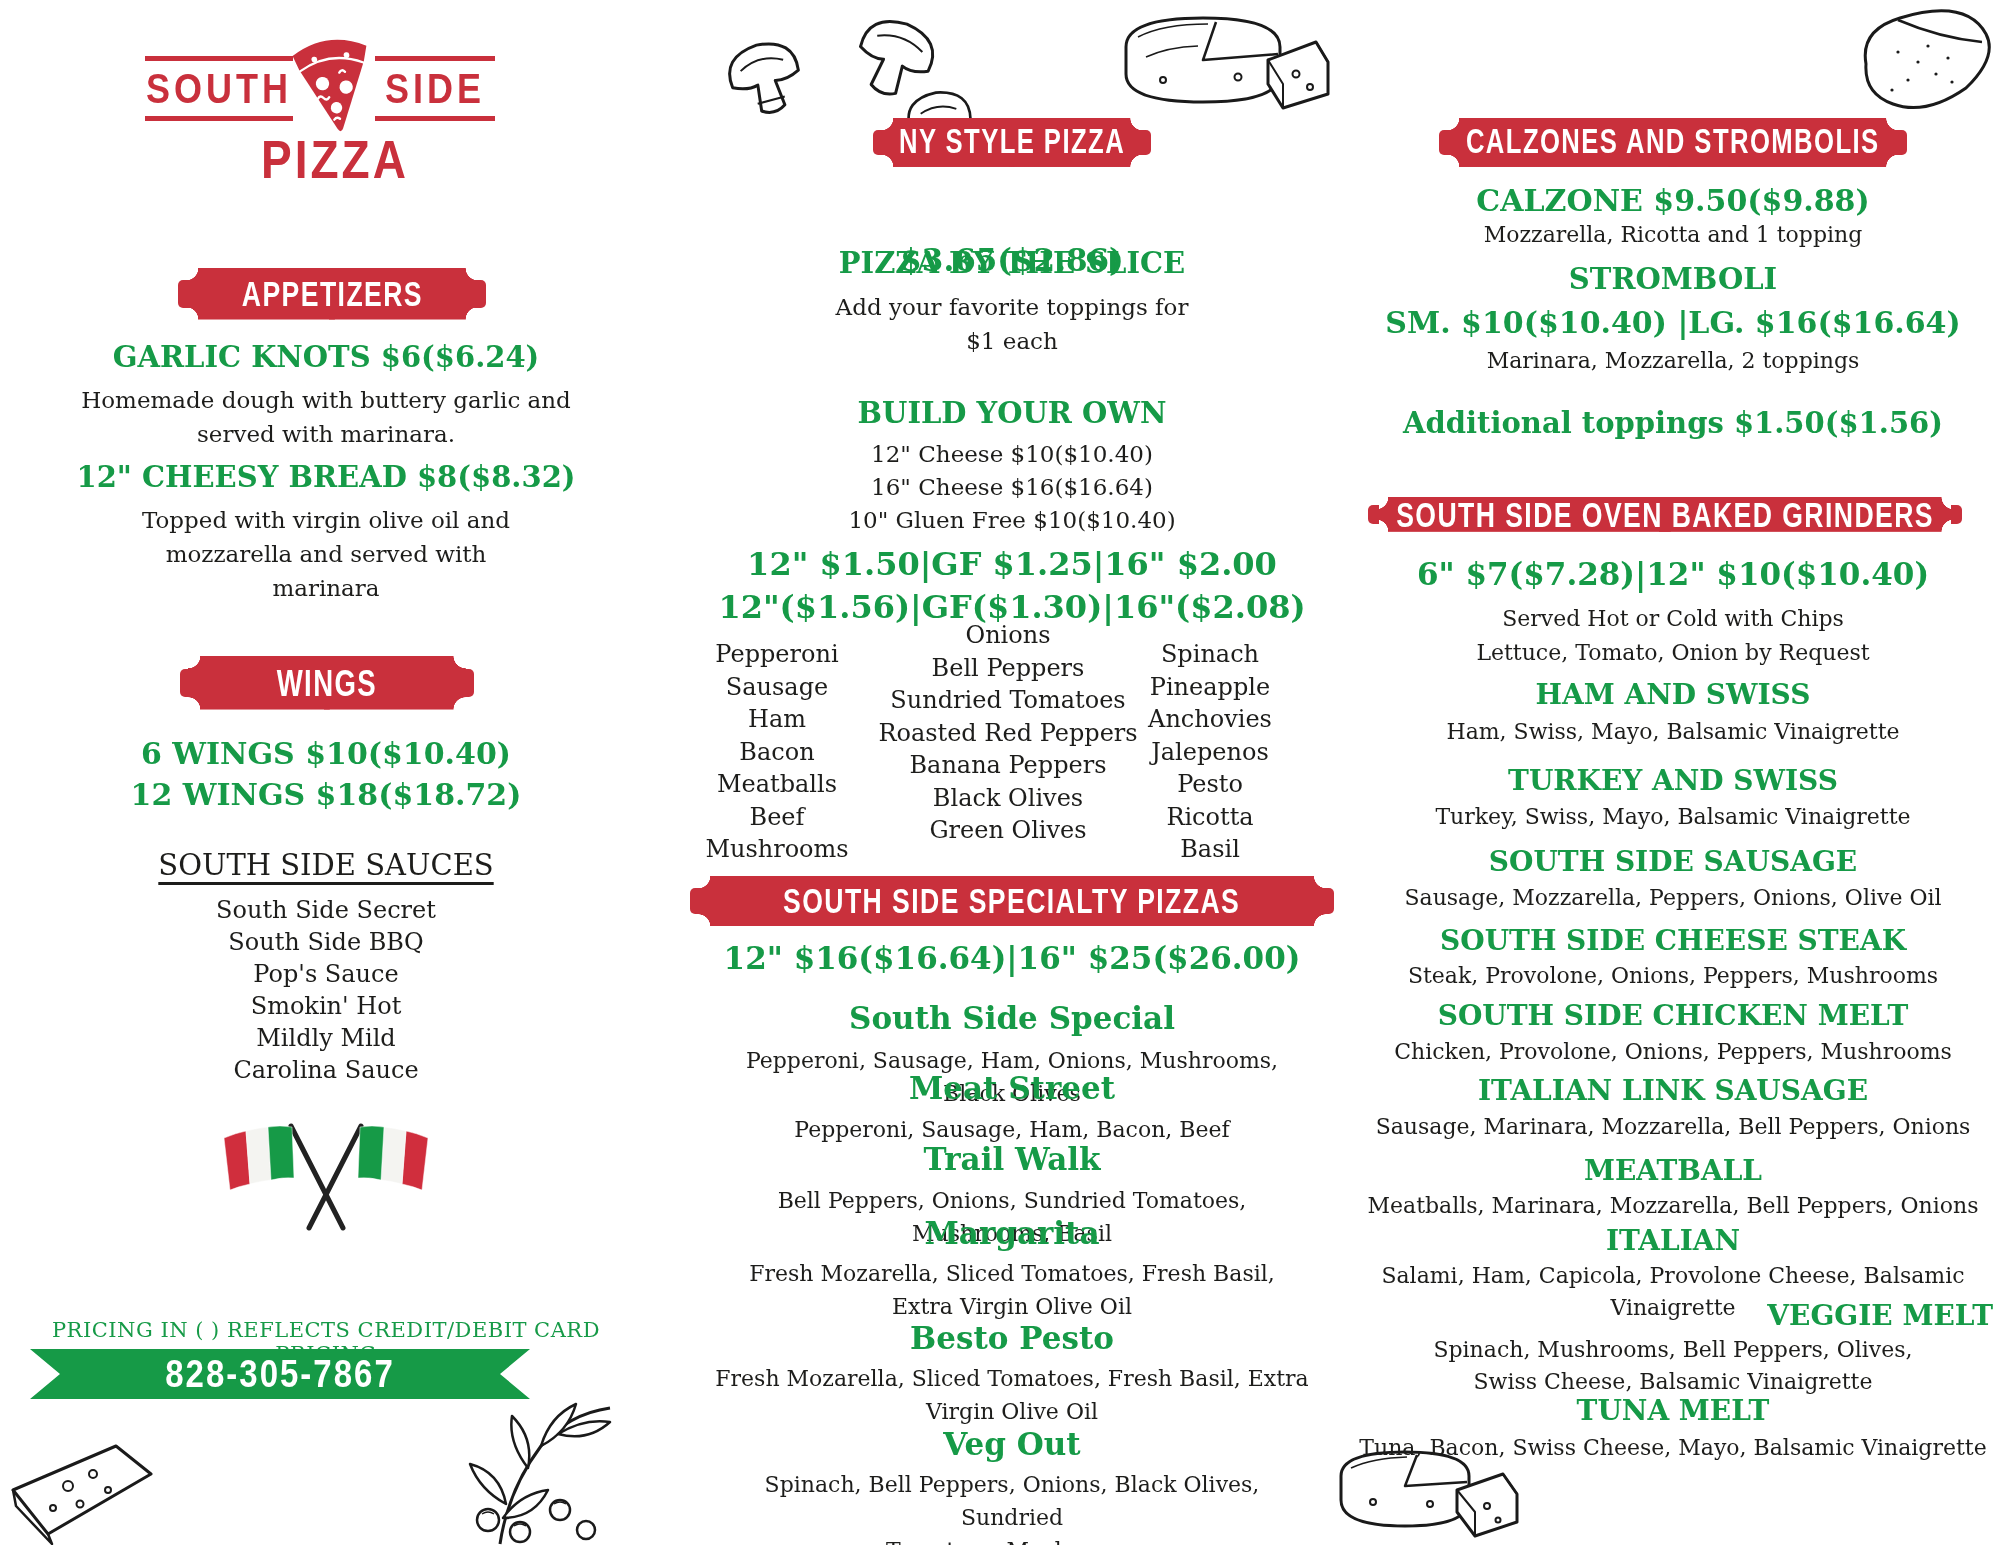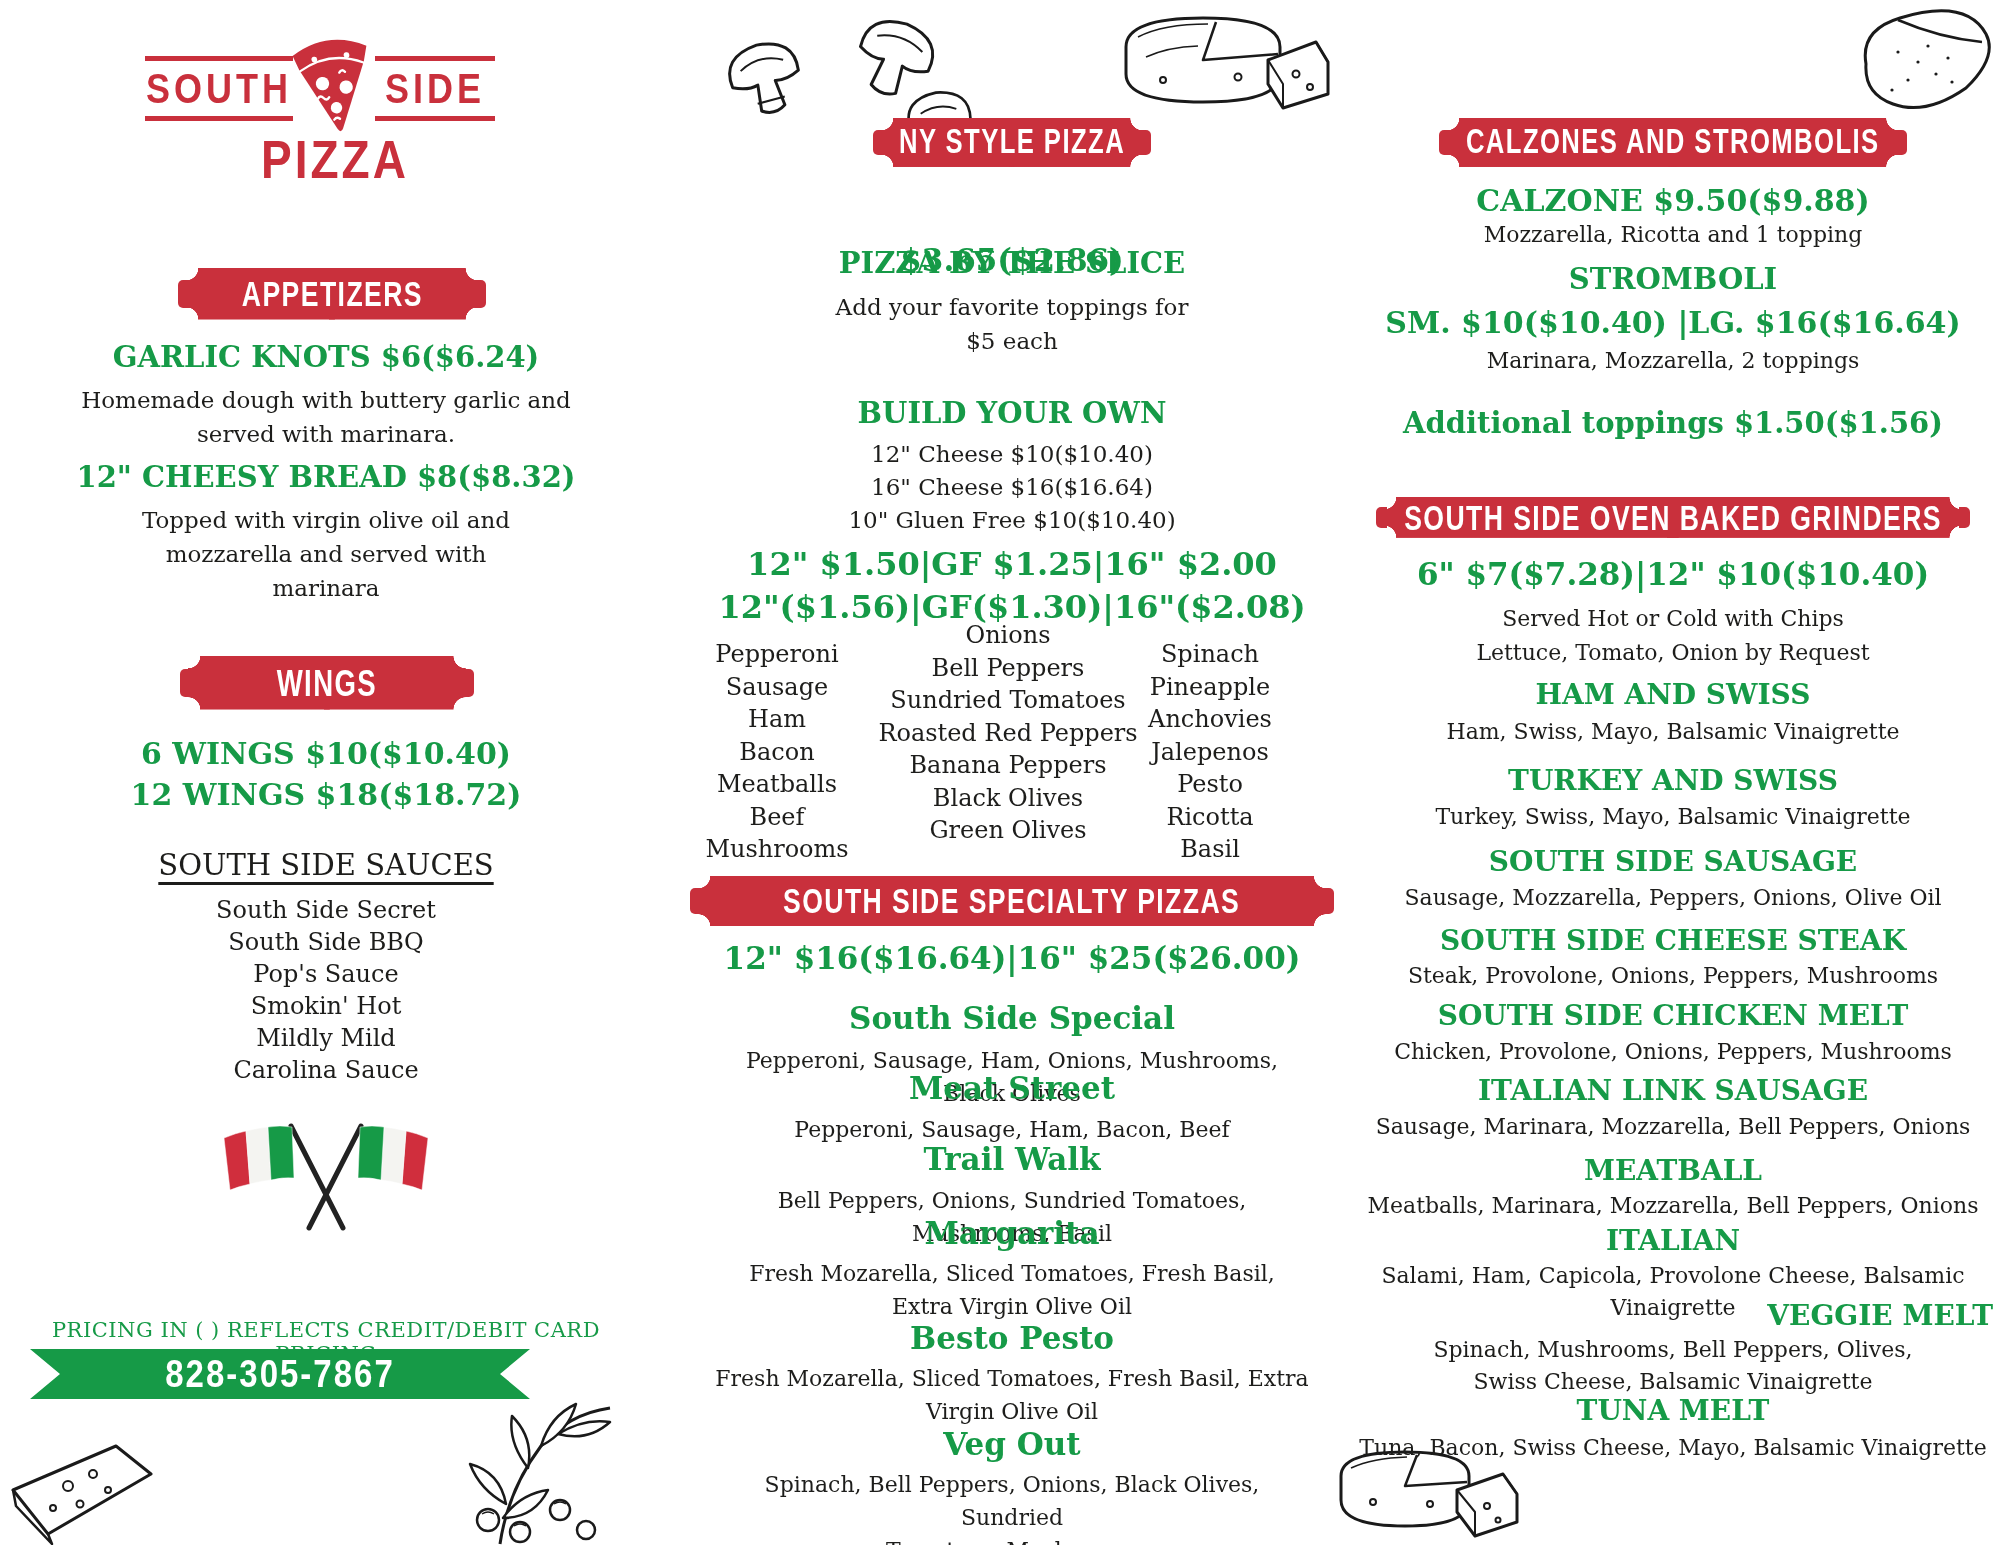--- a/index.html
+++ b/index.html
@@ -246,21 +246,21 @@
 </div>
 
 <div class="col" style="left:712px;width:600px;">
   <div class="ticket" style="top:118px;left:169px;width:262px;height:49px;">
     <span class="banner-label" style="font-size:27px;">NY STYLE PIZZA</span>
   </div>
 
   <div class="t serif green" style="top:198px;font-size:29px;margin-top:48px;">PIZZA BY THE SLICE</div>
   <div class="t serif green" style="top:242px;font-size:31px;">$3.65($2.86)</div>
   <div class="t serif ink pre" style="top:290px;font-size:23px;line-height:34px;">Add your favorite toppings for
-$5 each</div>
+$1 each</div>
 
   <div class="t serif green" style="top:396px;font-size:29px;">BUILD YOUR OWN</div>
   <div class="t serif ink pre" style="top:438px;font-size:23px;line-height:33px;">12" Cheese $10($10.40)
 16" Cheese $16($16.64)
 10" Gluen Free $10($10.40)</div>
 
   <div class="t serif green" style="top:545px;font-size:32px;">12" $1.50|GF $1.25|16" $2.00</div>
   <div class="t serif green" style="top:588px;font-size:32px;">12"($1.56)|GF($1.30)|16"($2.08)</div>
 
   <div class="serif ink pre" style="position:absolute;top:638px;left:-20px;width:170px;text-align:center;font-size:24px;line-height:32.5px;">Pepperoni
@@ -320,21 +320,21 @@
 
   <div class="t serif green" style="top:183px;font-size:30px;">CALZONE $9.50($9.88)</div>
   <div class="t serif ink" style="top:222px;font-size:22px;">Mozzarella, Ricotta and 1 topping</div>
 
   <div class="t serif green" style="top:262px;font-size:29px;">STROMBOLI</div>
   <div class="t serif green" style="top:305px;font-size:30px;">SM. $10($10.40) |LG. $16($16.64)</div>
   <div class="t serif ink" style="top:348px;font-size:22px;">Marinara, Mozzarella, 2 toppings</div>
 
   <div class="t serif green" style="top:406px;font-size:29px;">Additional toppings $1.50($1.56)</div>
 
-  <div class="ticket" style="top:497px;left:31px;width:578px;height:41px;text-align:center;">
+  <div class="ticket" style="top:497px;left:23px;width:578px;height:35px;text-align:center;">
     <span class="banner-label" style="font-size:28px;">SOUTH SIDE OVEN BAKED GRINDERS</span>
   </div>
 
   <div class="t serif green" style="top:556px;font-size:31px;">6" $7($7.28)|12" $10($10.40)</div>
   <div class="t serif ink pre" style="top:602px;font-size:22px;line-height:34px;">Served  Hot or Cold with Chips
 Lettuce, Tomato, Onion by Request</div>
 
   <div class="t serif green" style="top:678px;font-size:28px;">HAM AND SWISS</div>
   <div class="t serif ink pre" style="top:716px;font-size:22px;line-height:32px;">Ham, Swiss, Mayo, Balsamic Vinaigrette</div>
 

